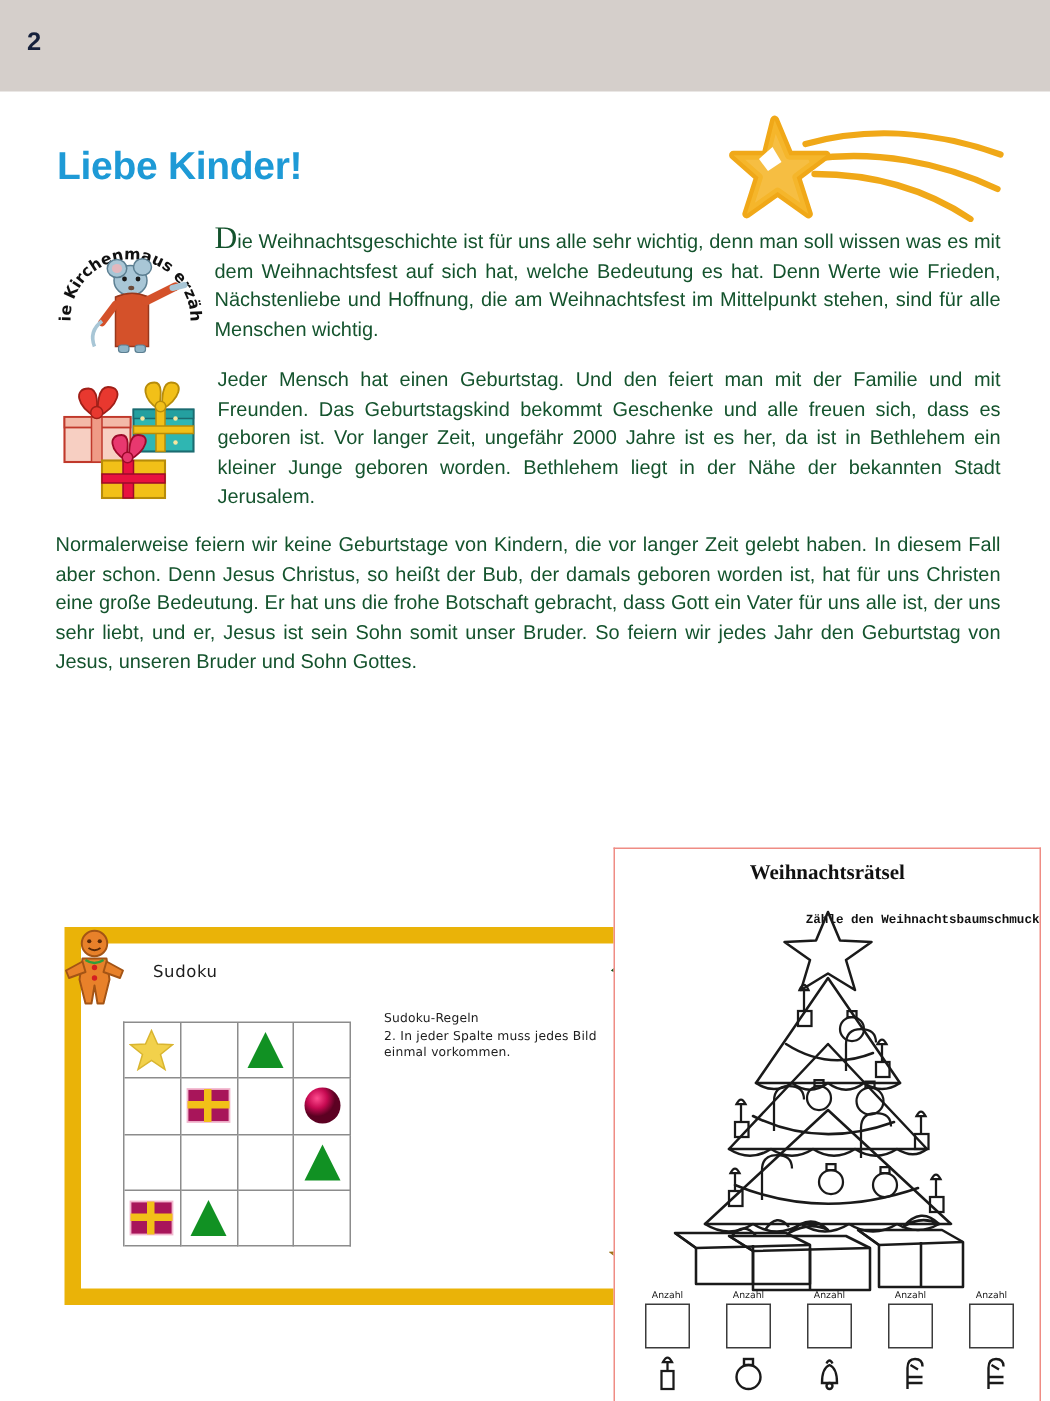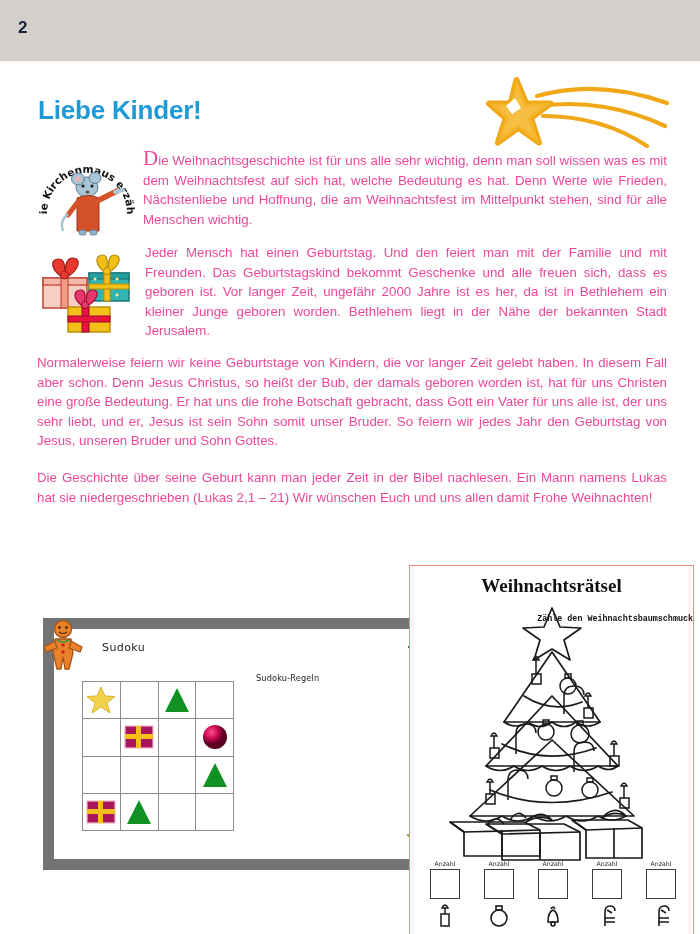--- a/index.html
+++ b/index.html
@@ -38,21 +38,21 @@
   }
 
   
   .article{
     position:absolute; left:37px; top:150px; width:630px;
   }
   .para{
     font-size:13.3px; line-height:19.6px;
     text-align:justify;
     margin:0;
-    color:#ec4899;
+    color:#14532d;
   }
 
   .float-mouse{
     float:left; width:100px; height:92px; margin:1px 6px 0 0;
     shape-outside: margin-box;
   }
   .float-gifts{
     float:left; width:104px; height:88px; margin:2px 4px 0 0;
   }
   .dropcap{
@@ -68,21 +68,21 @@
 
   
   .mouse-logo{ position:relative; width:100px; height:92px; }
 
   
   .gifts{ position:relative; width:104px; height:88px; }
 
   
   .sudoku-card{
     position:absolute; left:43px; top:618px; width:418px; height:252px;
-    background:#737373;
+    background:#eab308;
     padding:11px 9px 11px 11px;
   }
   .sudoku-inner{
     position:relative;
     width:100%; height:100%;
     background:#ffffff;
   }
   .sudoku-title{
     position:absolute; left:48px; top:12px;
     font-size:11px; color:#1d1d1d;
@@ -128,21 +128,21 @@
   .raetsel-panel{
     position:absolute; left:409px; top:565px; width:285px; height:369px;
     background:#ffffff;
     border:1.2px solid #ef8c84;
     border-bottom:none;
   }
   .raetsel-title{
     text-align:center;
     font-family:"Liberation Serif", serif;
     font-weight:bold;
-    font-size:19px;
+    font-size:14px;
     color:#111;
     margin-top:9px;
   }
   .raetsel-sub{
     text-align:right;
     font-family:Liberation Mono, monospace;
     font-weight:bold;
     font-size:8.4px;
     color:#111;
     margin-top:17px;
@@ -259,21 +259,20 @@
           <path d="M49 62 C61 55, 64 45, 55 45 C49 45, 49 55, 49 62 Z" fill="#e8386f" stroke="#9c0a2a" stroke-width="1.2"></path>
           <circle cx="48" cy="60" r="3.5" fill="#e8386f" stroke="#9c0a2a" stroke-width="1"></circle>
         </g>
       </svg>
     </div>
   </div>
 
   <p class="para p2">Jeder Mensch hat einen Geburtstag. Und den feiert man mit der Familie und mit Freunden. Das Geburtstagskind bekommt Geschenke und alle freuen sich, dass es geboren ist. Vor langer Zeit, ungefähr 2000 Jahre ist es her, da ist in Bethlehem ein kleiner Junge geboren worden. Bethlehem liegt in der Nähe der bekannten Stadt Jerusalem.</p>
   <div class="clearer"></div>
   <p class="para p3">Normalerweise feiern wir keine Geburtstage von Kindern, die vor langer Zeit gelebt haben. In diesem Fall aber schon. Denn Jesus Christus, so heißt der Bub, der damals geboren worden ist, hat für uns Christen eine große Bedeutung. Er hat uns die frohe Botschaft gebracht, dass Gott ein Vater für uns alle ist, der uns sehr liebt, und er, Jesus ist sein Sohn somit unser Bruder. So feiern wir jedes Jahr den Geburtstag von Jesus, unseren Bruder und Sohn Gottes.</p>
-  <p class="para p4">Die Geschichte über seine Geburt kann man jeder Zeit in der Bibel nachlesen. Ein Mann namens Lukas hat sie niedergeschrieben (Lukas 2,1 – 21) Wir wünschen Euch und uns allen damit Frohe Weihnachten!</p>
 </div>
 
 <div class="sudoku-card">
   <div class="sudoku-inner">
 
     <div class="gingerbread">
       <svg viewBox="0 0 42 52" width="42" height="52">
         <g fill="#e8812a" stroke="#a35415" stroke-width="1.3" stroke-linejoin="round">
           <circle cx="21" cy="10" r="8.5"></circle>
           <path d="M13 20 L29 20 L31 34 L27 50 L23 50 L21 38 L19 50 L15 50 L11 34 Z"></path>
@@ -373,20 +372,21 @@
         <svg width="26" height="28" viewBox="0 0 26 28">
             <path d="M13 2 L25 26 L1 26 Z" fill="#119123"></path>
           </svg>
       </div>
       <div class="sud-cell"></div>
       <div class="sud-cell"></div>
     </div>
 
     <div class="rules">
       <p class="rules-title">Sudoku-Regeln</p>
+      <p class="rule">2. In jeder Spalte muss jedes Bild einmal vorkommen.</p>
     </div>
 
     <div class="goldstar-sudoku">
       <svg viewBox="0 0 58 56" width="58" height="56">
         <defs>
             <linearGradient id="gs" x1="0" y1="0" x2="0" y2="1">
               <stop offset="0%" stop-color="#f7e08a"></stop>
               <stop offset="45%" stop-color="#e0b53a"></stop>
               <stop offset="100%" stop-color="#b8862a"></stop>
             </linearGradient>

